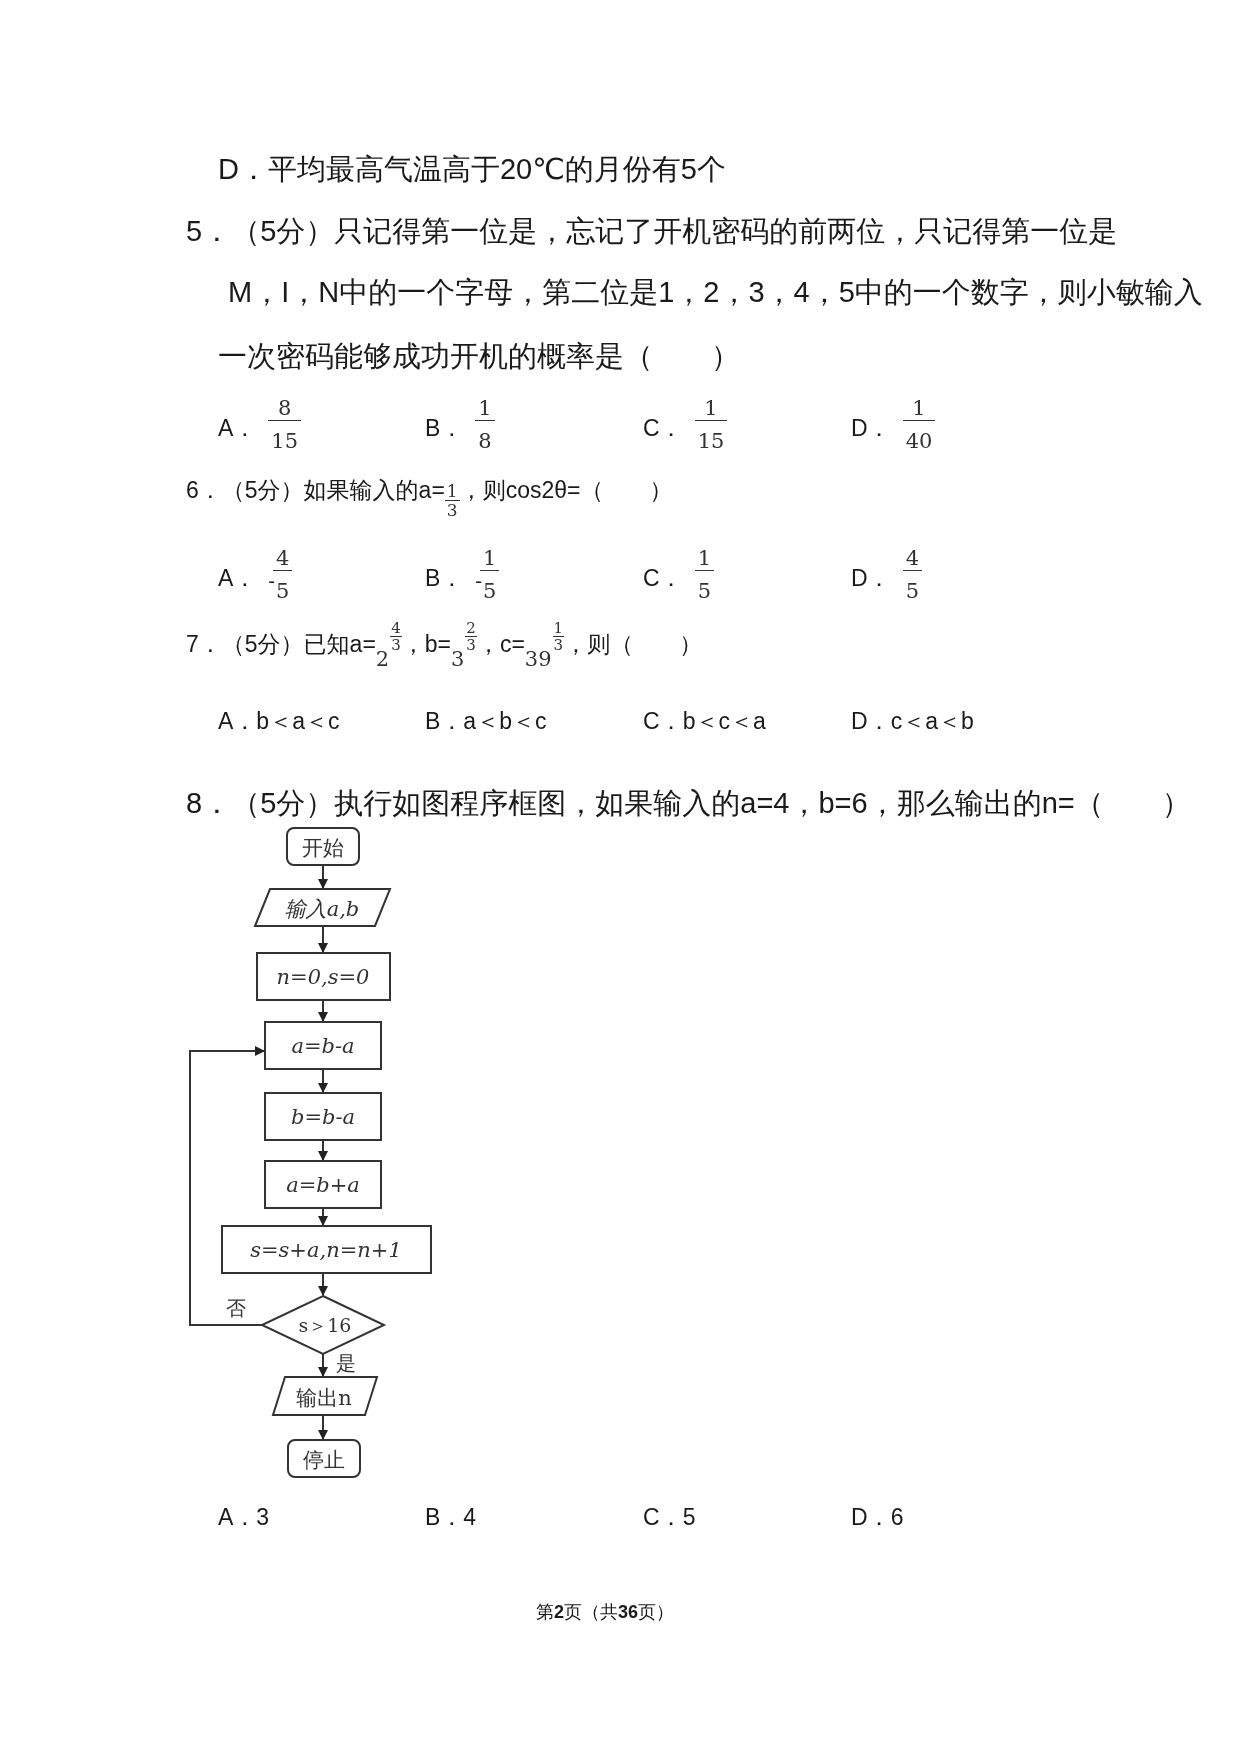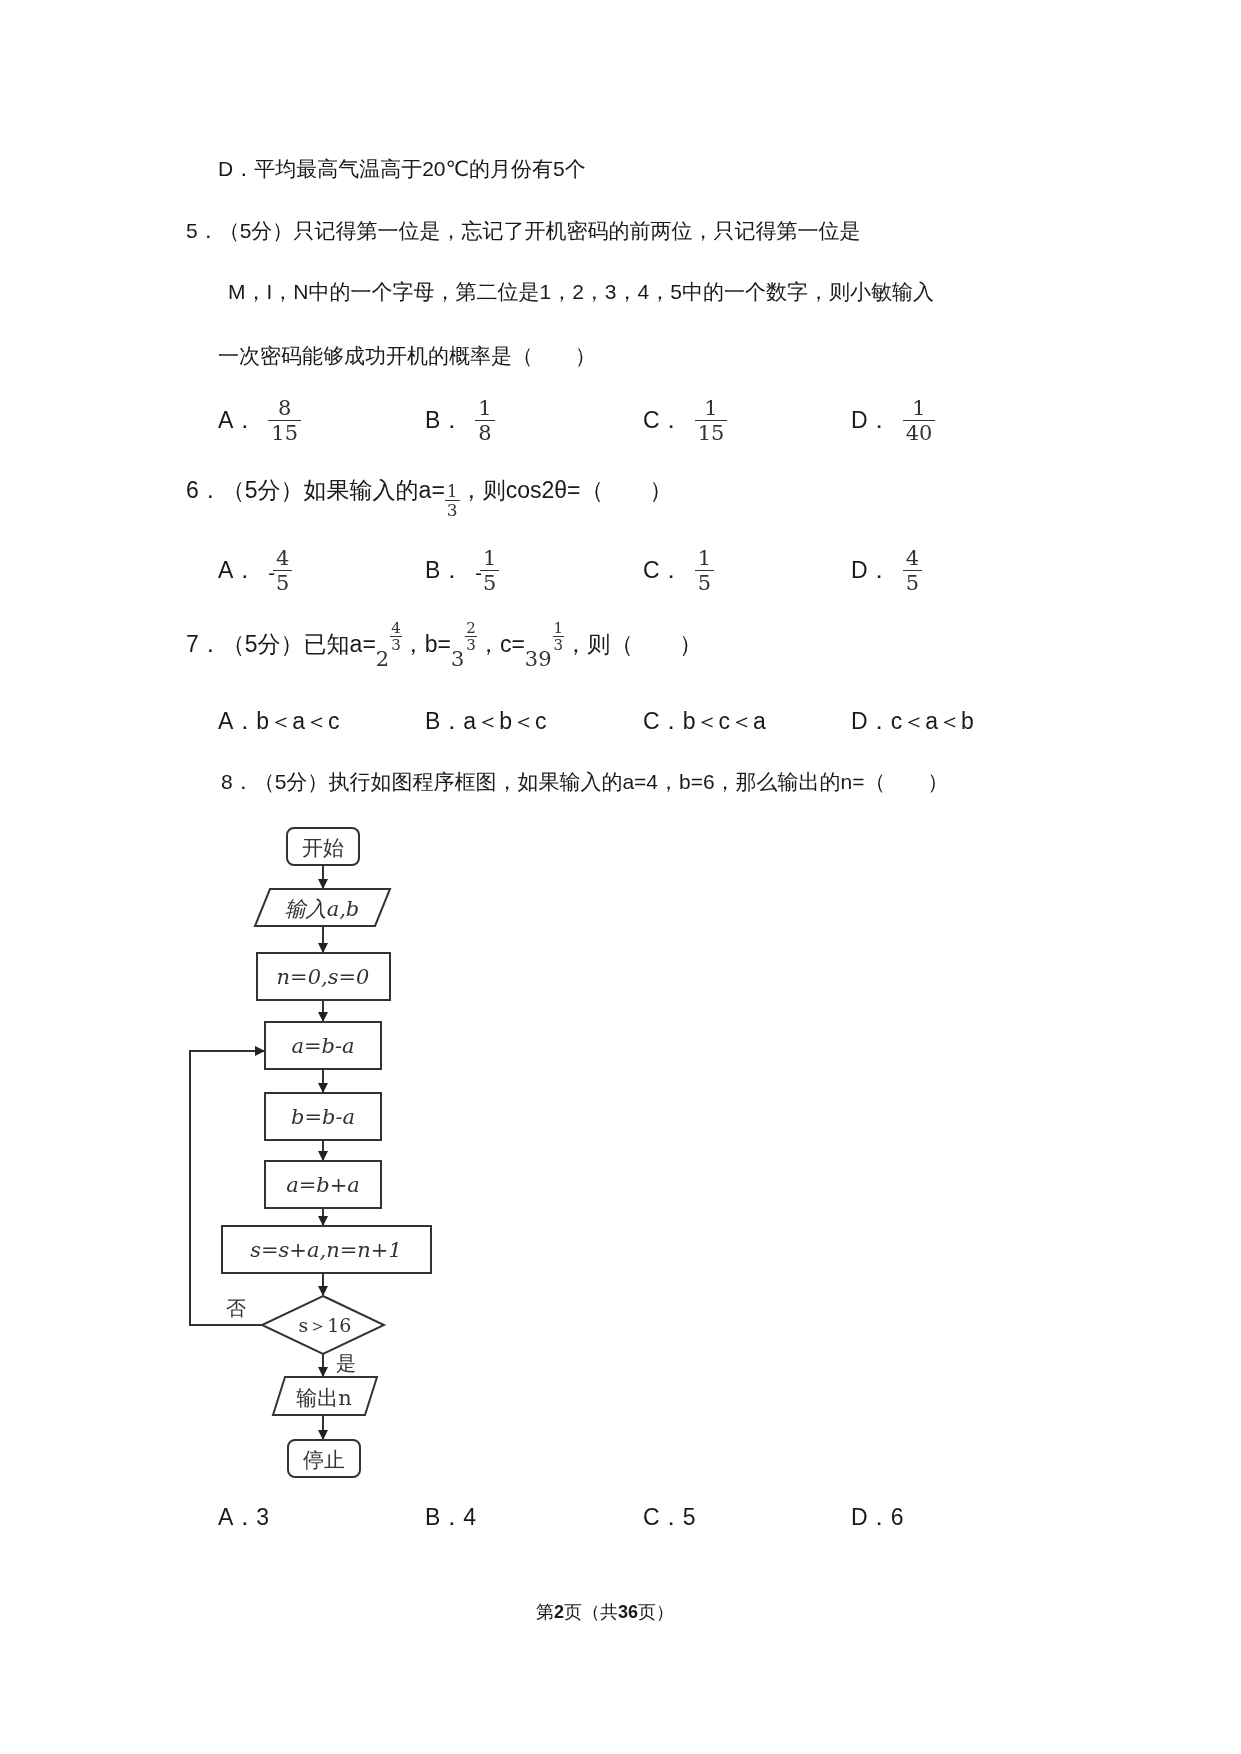--- a/index.html
+++ b/index.html
@@ -1,24 +1,24 @@
 <!DOCTYPE html>
 <html><head>
 <meta charset="utf-8">
 <style>
   html, body { margin: 0; padding: 0; background: #ffffff; }
   body { width: 1241px; height: 1754px; position: relative; overflow: hidden;
          font-family: "Liberation Sans", "DejaVu Sans", sans-serif; color: #1a1a1a; }
-  .line { position: absolute; font-size: 21px; white-space: nowrap; line-height: 30px; }
+  .line { position: absolute; font-size: 29px; white-space: nowrap; line-height: 30px; }
   .opt { position: absolute; font-size: 23px; white-space: nowrap; display: flex; align-items: center; }
   .opt .lbl { margin-right: 12px; }
   .frac { display: inline-flex; flex-direction: column; align-items: center; font-family: "DejaVu Serif", serif;
           font-size: 21px; line-height: 24px; color: #333; position: relative; }
   .frac .num { padding: 0 3px; }
-  .frac .den { border-top: 1.5px solid #333; padding: 0 3px; }
+  .frac .den { border-top: 1.5px solid #333; padding: 8px 3px; }
   .neg { font-family: "DejaVu Serif", serif; font-size: 20px; margin-right: -2px; position: relative; top: 2px; }
   .sfrac { display: inline-flex; flex-direction: column; align-items: center; font-family: "DejaVu Serif", serif;
            font-size: 17px; line-height: 18px; color: #333; vertical-align: middle; }
   .sfrac .den { border-top: 1.2px solid #333; padding: 0 2px; }
   .pow { display: inline-flex; align-items: flex-end; font-family: "DejaVu Serif", serif; color:#333; position: relative; }
   .pow .base { font-size: 21px; position: relative; top: 10px; }
   .pow .exp { display: inline-flex; flex-direction: column; align-items: center; font-size: 15px; line-height: 16px; position: relative; top: -8px; margin-left: 1px; }
   .pow .exp .den { border-top: 1.2px solid #333; padding: 0 1px; }
   .footer { position: absolute; left: 0; width: 1210px; top: 1600px; text-align: center; font-size: 18px; }
   .footer b { font-weight: bold; }
@@ -148,21 +148,21 @@
 </div>
 <div class="opt" style="left:643px; top:706px;">
   <span>C．</span>
     <span>b＜c＜a</span>
 </div>
 <div class="opt" style="left:851px; top:706px;">
   <span>D．</span>
     <span>c＜a＜b</span>
 </div>
 
-<div class="line" style="left:186px; top:767px;margin-left:35px;">
+<div class="line" style="left:186px; top:788px;">
   <span>8．</span><span>（5分）</span><span>执行如图程序框图，如果输入的a=4，b=6，那么输出的n=（　　）</span>
 </div>
 
 <svg style="position:absolute; left:0; top:0;" width="1241" height="1754" viewBox="0 0 1241 1754">
   <defs>
     <marker id="arr" markerWidth="10" markerHeight="10" refX="9" refY="5" orient="auto" markerUnits="userSpaceOnUse">
       <path d="M0,0 L10,5 L0,10 z" fill="#222"></path>
     </marker>
   </defs>
   <g stroke="#333" stroke-width="2" fill="none">

